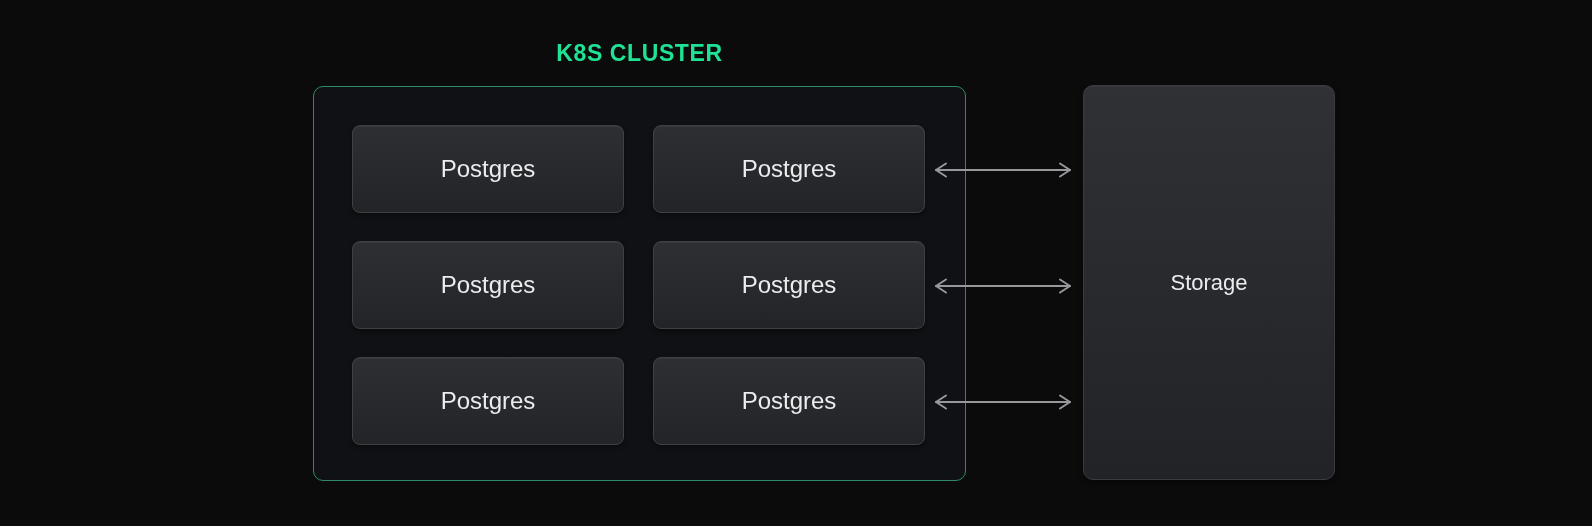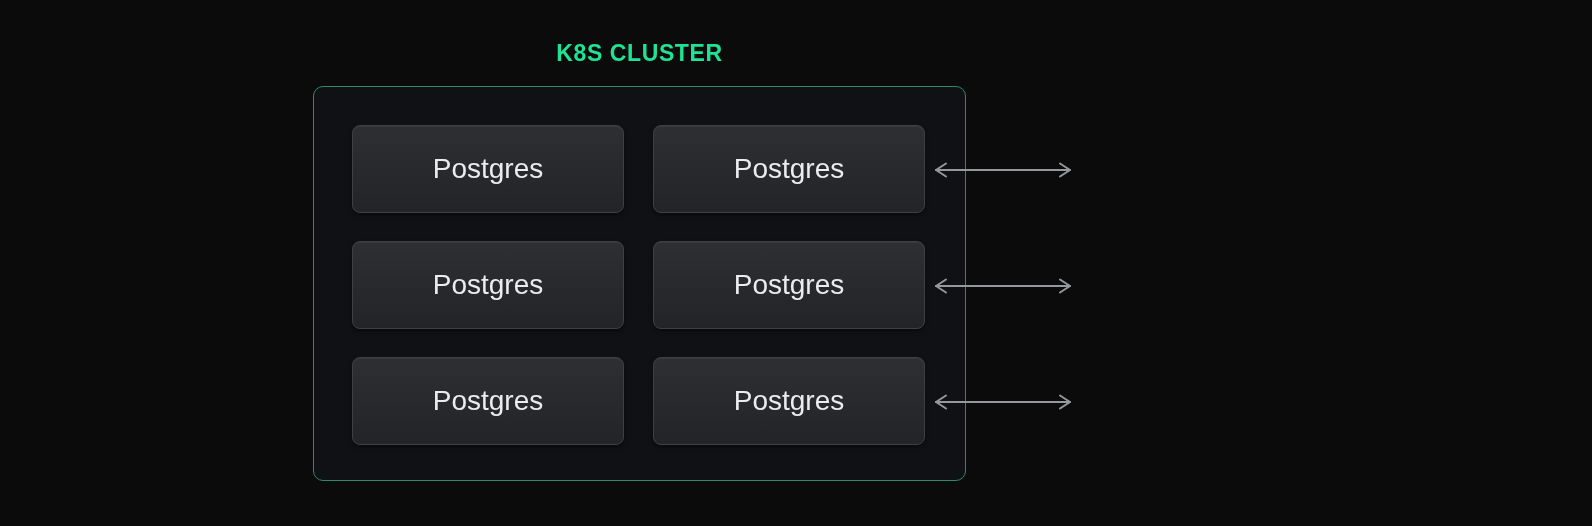--- a/index.html
+++ b/index.html
@@ -48,21 +48,21 @@
     height: 88px;
     border-radius: 8px;
     background: linear-gradient(180deg, #2d2f33 0%, #232428 100%);
     border: 1px solid #3e4045;
     box-shadow: inset 0 1px 0 rgba(255,255,255,0.05), 0 2px 4px rgba(0,0,0,0.45);
     box-sizing: border-box;
     display: flex;
     align-items: center;
     justify-content: center;
     color: #ebecee;
-    font-size: 28px;
+    font-size: 24px;
     font-weight: 400;
   }
   .node.col-1 { left: 38px; }
   .node.col-2 { left: 339px; }
   .node.row-1 { top: 38px; }
   .node.row-2 { top: 154px; }
   .node.row-3 { top: 270px; }
 
   .storage-box {
     position: absolute;
@@ -122,20 +122,23 @@
       <span>Postgres</span>
     </div>
     <div class="node col-1 row-3">
       <span>Postgres</span>
     </div>
     <div class="node col-2 row-3">
       <span>Postgres</span>
     </div>
   </div>
 
+  <div class="storage-box">
+    <span>Storage</span>
+  </div>
 
   <svg class="arrow a-1" viewBox="0 0 144 18">
     <path d="M5 9 H139"></path>
     <path d="M15 2.5 L5 9 L15 15.5"></path>
     <path d="M129 2.5 L139 9 L129 15.5"></path>
   </svg>
   <svg class="arrow a-2" viewBox="0 0 144 18">
     <path d="M5 9 H139"></path>
     <path d="M15 2.5 L5 9 L15 15.5"></path>
     <path d="M129 2.5 L139 9 L129 15.5"></path>

